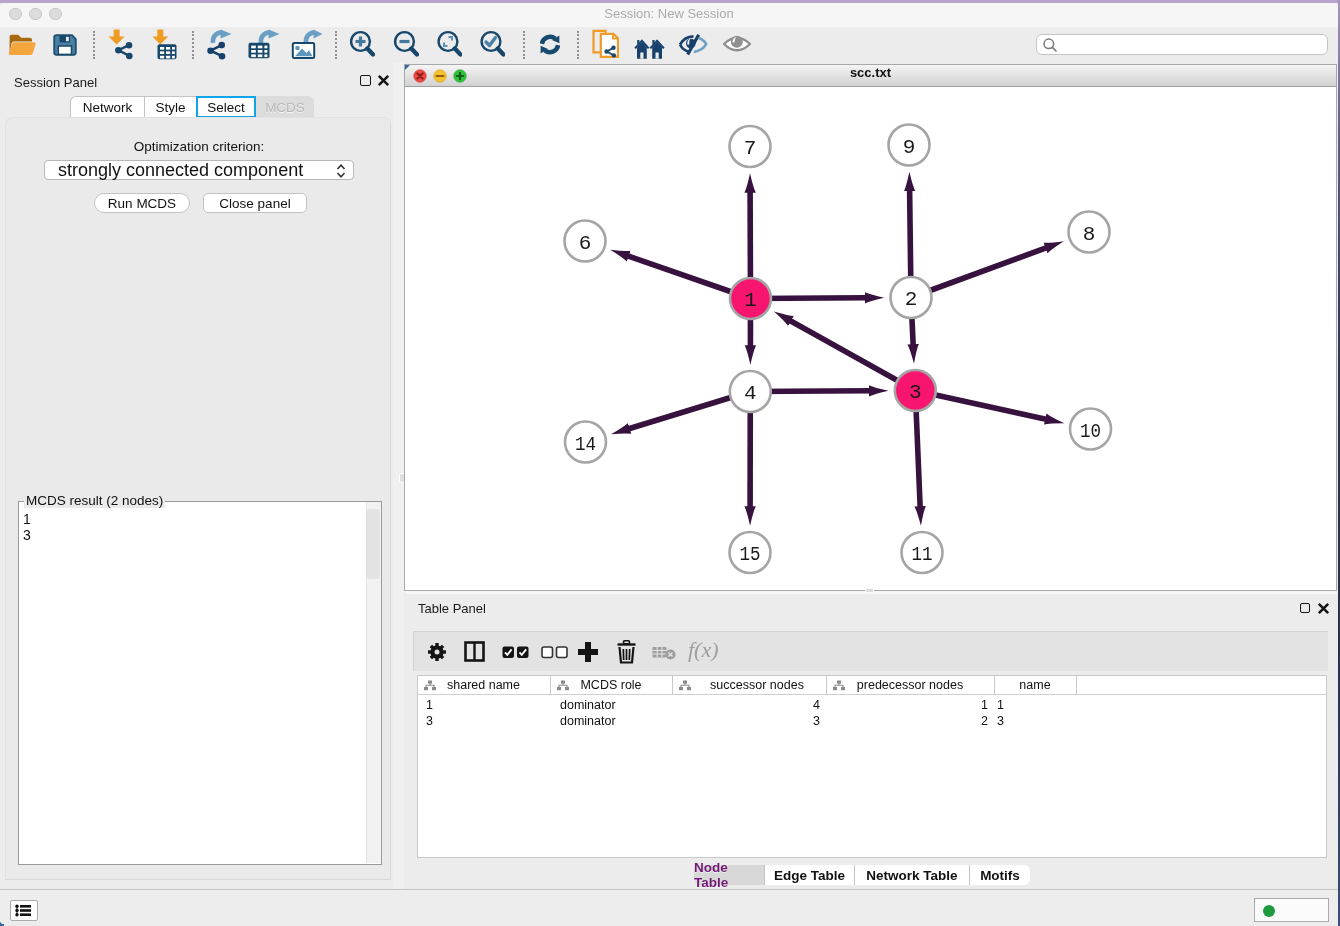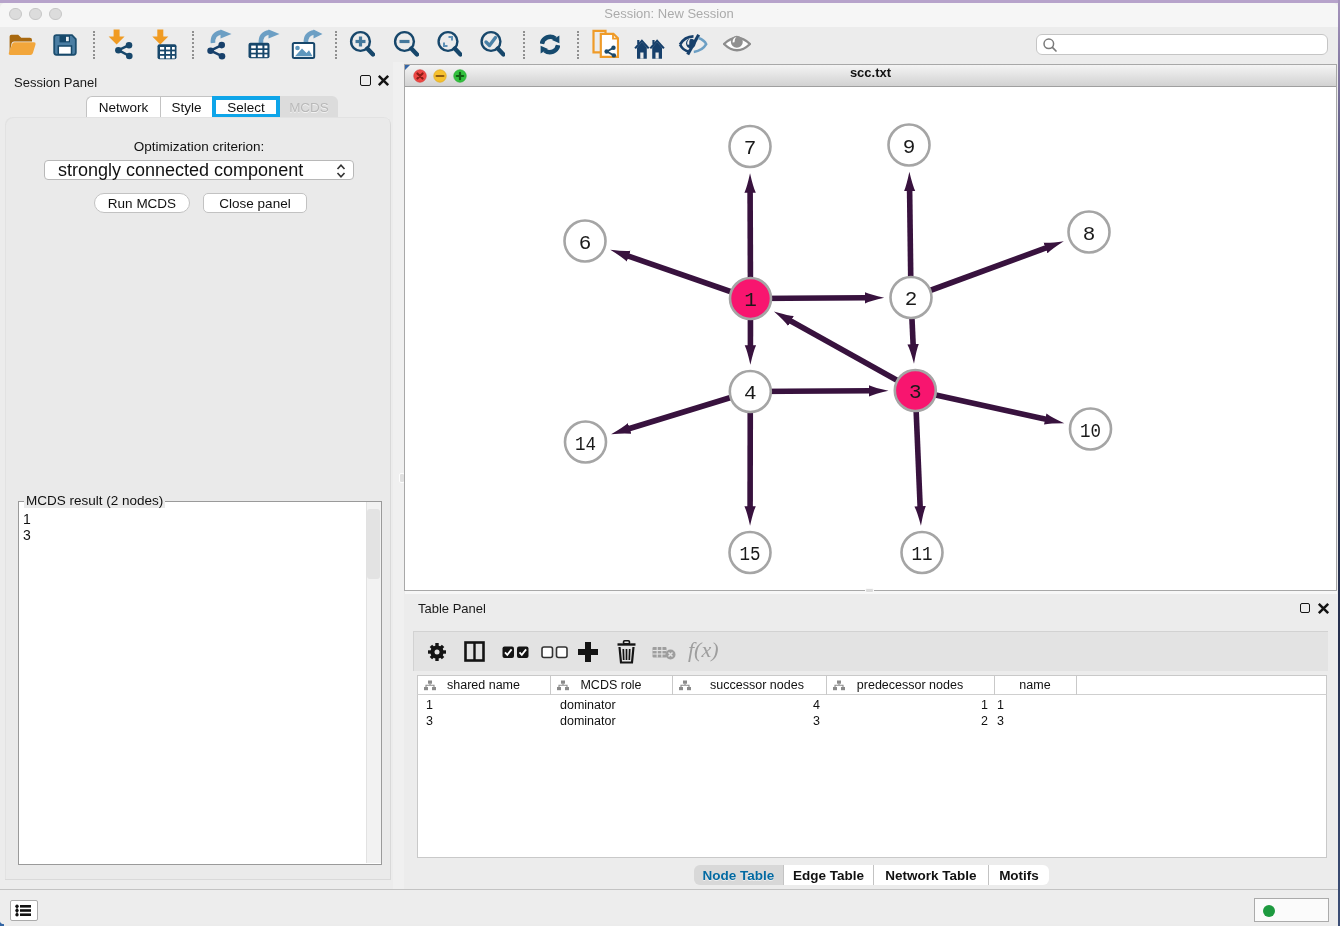--- a/index.html
+++ b/index.html
@@ -202,24 +202,24 @@
   </div>
 
   <div class="abs" id="ctrlpanel" style="left:0;top:62px;width:393px;height:826px;">
     <div class="abs" style="left:14px;top:10px;font-size:13px;color:#1a1a1a;">Session Panel</div>
 
     <div class="abs" style="left:360px;top:10px;width:11px;height:11px;border:1.5px solid #141414;border-radius:2px;"></div>
     <svg class="abs" style="left:377px;top:9px;" width="13" height="13" viewBox="0 0 13 13">
         <path d="M1.8,1.8 L11.2,11.2 M11.2,1.8 L1.8,11.2" stroke="#141414" stroke-width="2.5"></path>
       </svg>
 
-    <div class="abs" style="left:86px;top:31px;height:22px;display:flex;font-size:13.5px;">
+    <div class="abs" style="left:70px;top:31px;height:22px;display:flex;font-size:13.5px;">
       <div style="width:74px;background:rgba(255,255,255,0.99);border:1px solid #c3c3c3;border-right:none;border-radius:6px 0 0 0;display:flex;align-items:center;justify-content:center;color:#111;">Network</div>
       <div style="width:52px;background:rgba(255,255,255,0.99);border:1px solid #c3c3c3;border-right:none;display:flex;align-items:center;justify-content:center;color:#111;">Style</div>
-      <div style="width:68px;background:rgba(255,255,255,0.99);border:4px solid #0ea5e9;display:flex;align-items:center;justify-content:center;color:#111;">Select</div>
+      <div style="width:60px;background:rgba(255,255,255,0.99);border:2px solid #0ea5e9;display:flex;align-items:center;justify-content:center;color:#111;">Select</div>
       <div style="width:58px;background:rgba(220,220,220,0.99);border-radius:0 6px 0 0;display:flex;align-items:center;justify-content:center;color:#b9b9b9;text-shadow:0 1px 0 #f2f2f2;">MCDS</div>
     </div>
 
     <div class="abs" style="left:5px;top:52px;width:386px;height:763px;background:#eaeaea;border-radius:8px 8px 0 0;box-shadow:inset -1px -1px 0 #d9d9d9, inset 1px 1px 0 #e2e2e2;"></div>
 
     <div class="abs" style="left:0px;top:74px;width:398px;text-align:center;font-size:13.5px;color:#111;">Optimization criterion:</div>
 
     <div class="abs" style="left:44px;top:95px;width:310px;height:20px;background:#fff;border:1px solid #b8b8b8;border-radius:4px;font-size:18px;color:#111;line-height:19px;padding-left:13px;">strongly connected component
       <svg class="abs" style="right:7px;top:3px;" width="10" height="14" viewBox="0 0 10 14">
           <path d="M1.5,5 L5,1.2 L8.5,5" fill="none" stroke="#333" stroke-width="1.6"></path>
@@ -440,21 +440,21 @@
       <div class="abs" style="left:409px;top:2px;width:162px;text-align:right;">1</div>
       <div class="abs" style="left:580px;top:2px;">1</div>
       <div class="abs" style="left:9px;top:18px;">3</div>
       <div class="abs" style="left:143px;top:18px;">dominator</div>
       <div class="abs" style="left:255px;top:18px;width:148px;text-align:right;">3</div>
       <div class="abs" style="left:409px;top:18px;width:162px;text-align:right;">2</div>
       <div class="abs" style="left:580px;top:18px;">3</div>
     </div>
 
     <div class="abs" style="left:290px;top:271px;height:20px;display:flex;font-size:13.5px;font-weight:bold;">
-      <div style="width:89px;background:rgba(216,216,216,0.99);border-radius:6px 0 0 6px;display:flex;align-items:center;justify-content:center;color:#0369a1;text-shadow:0 1px 0 #f0f0f0;">Node Table</div>
+      <div style="width:70px;background:rgba(216,216,216,0.99);border-radius:6px 0 0 6px;display:flex;align-items:center;justify-content:center;color:#701a75;text-shadow:0 1px 0 #f0f0f0;">Node Table</div>
       <div style="width:91px;background:rgba(255,255,255,0.99);border:1px solid #c3c3c3;border-width:0 1px;display:flex;align-items:center;justify-content:center;color:#111;">Edge Table</div>
       <div style="width:114px;background:rgba(255,255,255,0.99);display:flex;align-items:center;justify-content:center;color:#111;">Network Table</div>
       <div style="width:61px;background:rgba(255,255,255,0.99);border-left:1px solid #c3c3c3;border-radius:0 6px 6px 0;display:flex;align-items:center;justify-content:center;color:#111;">Motifs</div>
     </div>
   </div>
 
   <div class="abs" style="left:0;top:886px;width:1338px;height:35px;background:#ededed;border-top:1px solid #c3c3c3;">
     <div class="abs" style="left:10px;top:10px;width:28px;height:21px;background:#fff;border:1px solid #ababab;border-radius:2px;">
       <svg width="26" height="19" viewBox="0 0 26 19">
           <g fill="#111">

